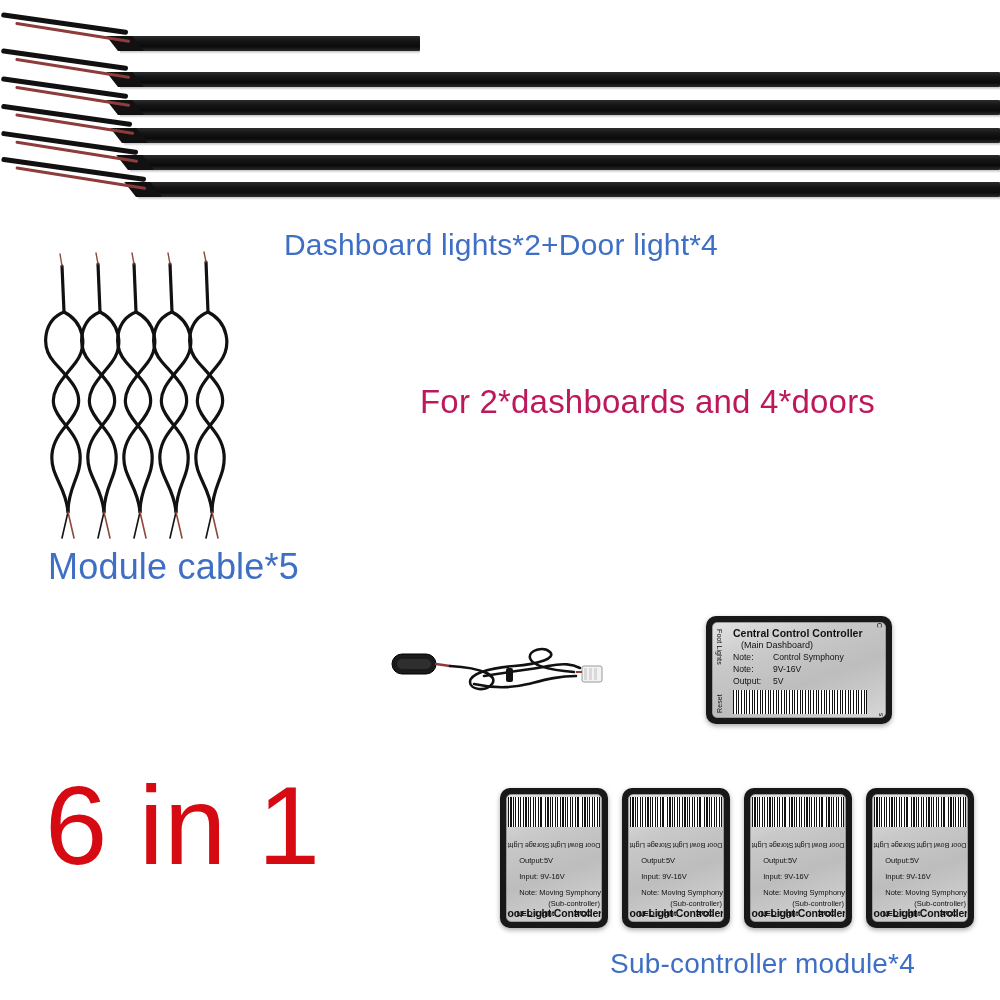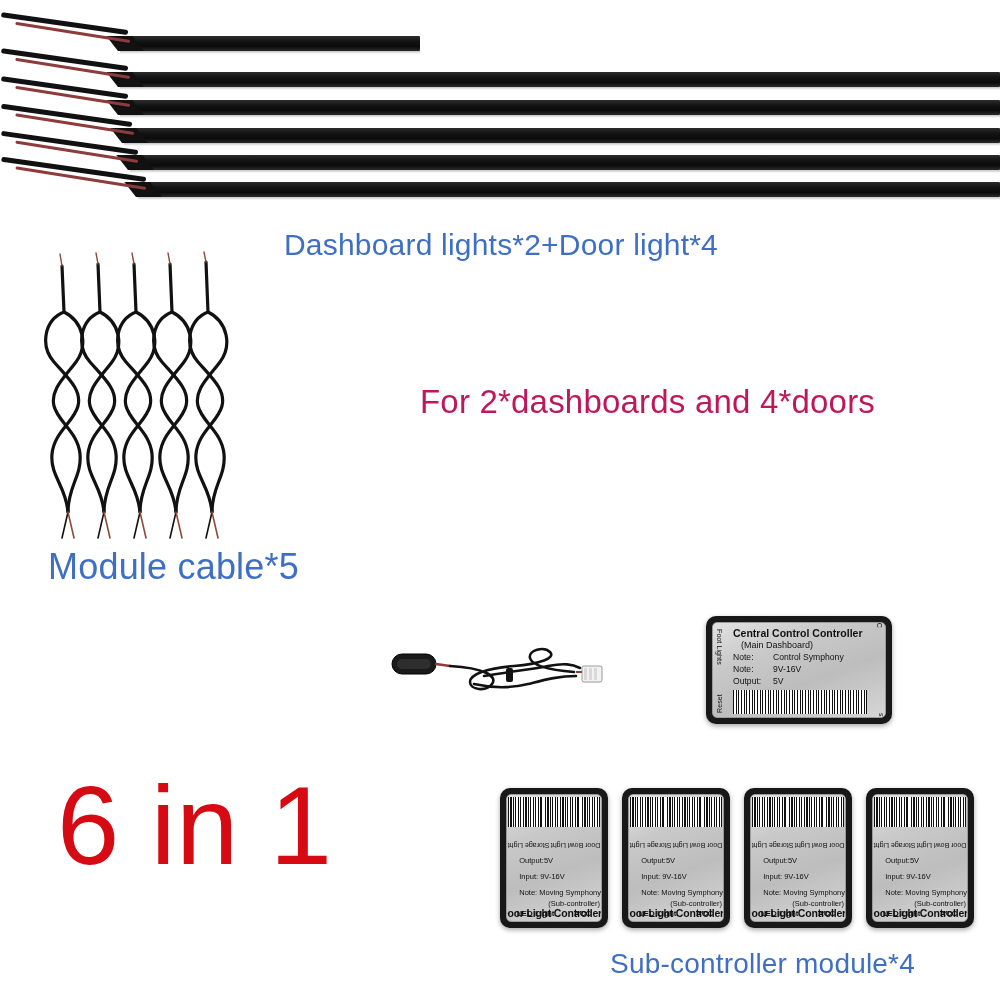--- a/index.html
+++ b/index.html
@@ -25,21 +25,20 @@
     white-space: nowrap;
     color: #3f6fc4;
     font-family: "Liberation Sans", sans-serif;
     font-weight: 400;
     letter-spacing: .2px;
   }
   .caption.orange { color: #be185d; }
   .caption.red {
     color: #d60a12;
     font-weight: 400;
-    margin-left: 12px;
   }
 
   
   .strip-group { position: absolute; left: 0; top: 0; width: 1000px; height: 220px; }
   .strip { position: absolute; height: 15px; }
   .strip .body {
     position: absolute;
     left: 0; top: 0;
     height: 100%;
     background: linear-gradient(180deg,#2c2c2c 0%, #141414 35%, #0b0b0b 70%, #2a2a2a 100%);

